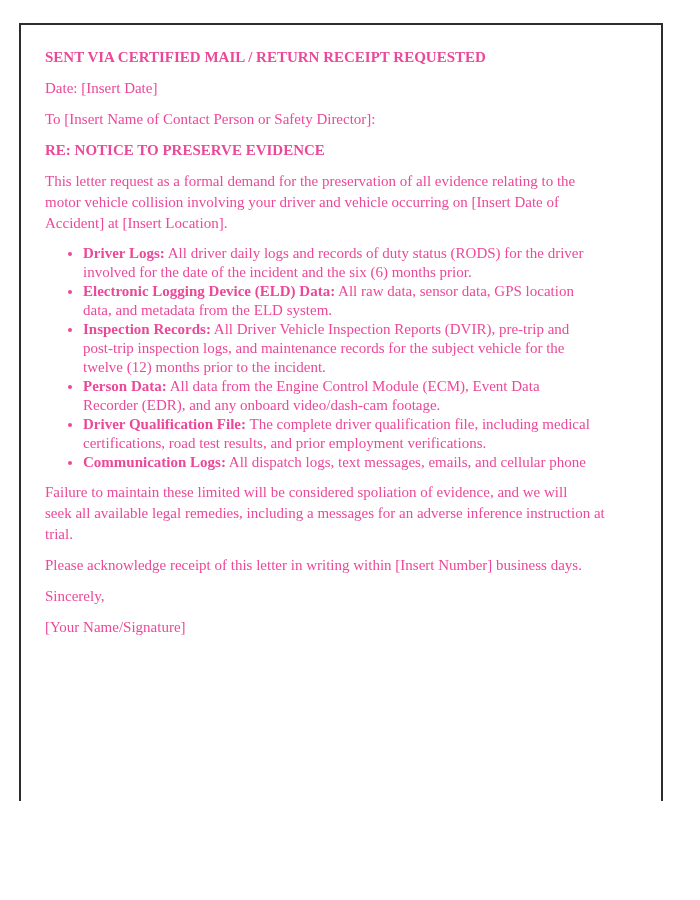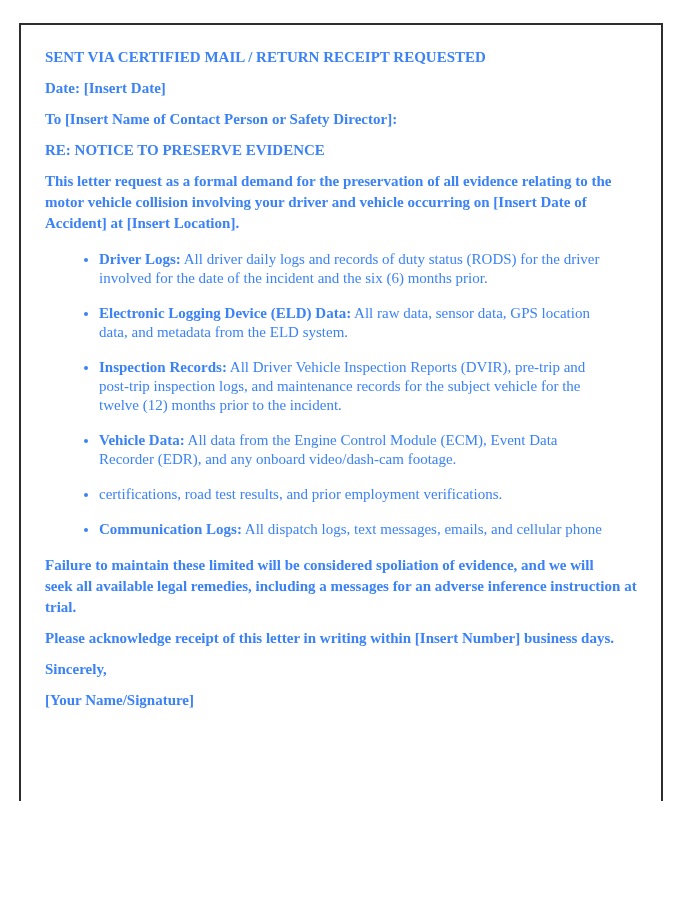--- a/index.html
+++ b/index.html
@@ -7,56 +7,55 @@
     padding: 0;
     background: #ffffff;
   }
   .page {
     position: relative;
     width: 700px;
     height: 900px;
     background: #ffffff;
     font-family: "Liberation Serif", serif;
     font-size: 15px;
-    color: #3b82f6;
+    color: #ec4899;
     overflow: hidden;
   }
   .letter-frame {
     position: absolute;
     left: 19px;
     top: 23px;
     width: 644px;
     height: 778px;
     box-sizing: border-box;
     border-top: 2px solid #2d2d2d;
     border-left: 2px solid #2d2d2d;
     border-right: 2px solid #2d2d2d;
     border-bottom: none;
     padding: 22px 24px 0 24px;
     overflow: visible;
   }
   .para {
     margin: 0 0 10px 0;
     line-height: 21px;
-    font-weight: bold;
   }
   .ln {
     line-height: 21px;
     white-space: nowrap;
   }
   .bold {
     font-weight: bold;
   }
   ul.evidence-list {
     margin: 0 0 10px 0;
     padding: 0 0 0 38px;
     list-style: disc outside;
   }
   ul.evidence-list li {
-    margin: 16px;
+    margin: 0;
     padding: 0;
     line-height: 19px;
   }
   .bl {
     line-height: 19px;
     white-space: nowrap;
   }
 </style>
 </head>
 <body>
@@ -88,24 +87,25 @@
       <li>
         <div class="bl"><span class="bold">Electronic Logging Device (ELD) Data:</span><span> All raw data, sensor data, GPS location</span></div>
         <div class="bl">data, and metadata from the ELD system.</div>
       </li>
       <li>
         <div class="bl"><span class="bold">Inspection Records:</span><span> All Driver Vehicle Inspection Reports (DVIR), pre-trip and</span></div>
         <div class="bl">post-trip inspection logs, and maintenance records for the subject vehicle for the</div>
         <div class="bl">twelve (12) months prior to the incident.</div>
       </li>
       <li>
-        <div class="bl"><span class="bold">Vehicle Data:</span><span> All data from the Engine Control Module (ECM), Event Data</span></div>
+        <div class="bl"><span class="bold">Person Data:</span><span> All data from the Engine Control Module (ECM), Event Data</span></div>
         <div class="bl">Recorder (EDR), and any onboard video/dash-cam footage.</div>
       </li>
       <li>
+        <div class="bl"><span class="bold">Driver Qualification File:</span><span> The complete driver qualification file, including medical</span></div>
         <div class="bl">certifications, road test results, and prior employment verifications.</div>
       </li>
       <li>
         <div class="bl"><span class="bold">Communication Logs:</span><span> All dispatch logs, text messages, emails, and cellular phone</span></div>
       </li>
     </ul>
 
     <div class="para">
       <div class="ln">Failure to maintain these limited will be considered spoliation of evidence, and we will</div>
       <div class="ln">seek all available legal remedies, including a messages for an adverse inference instruction at</div>

